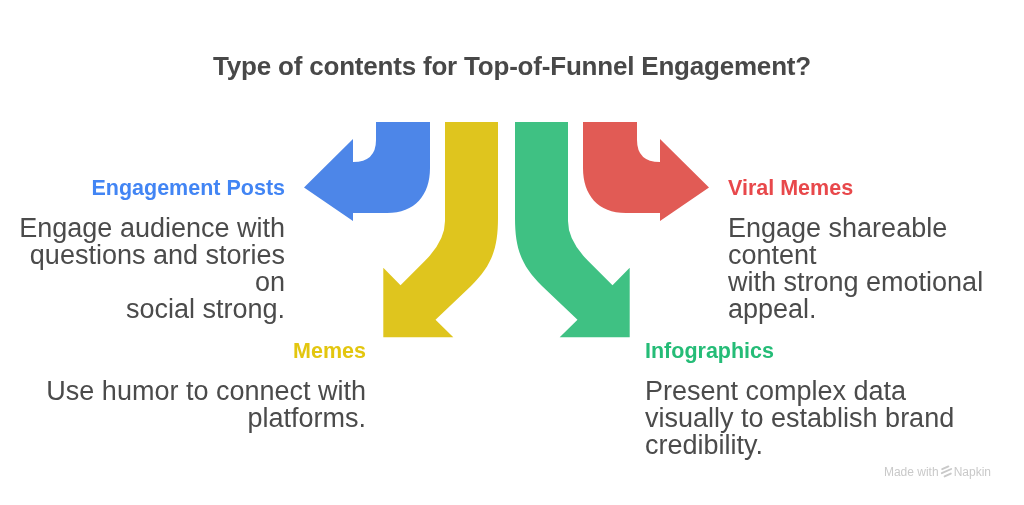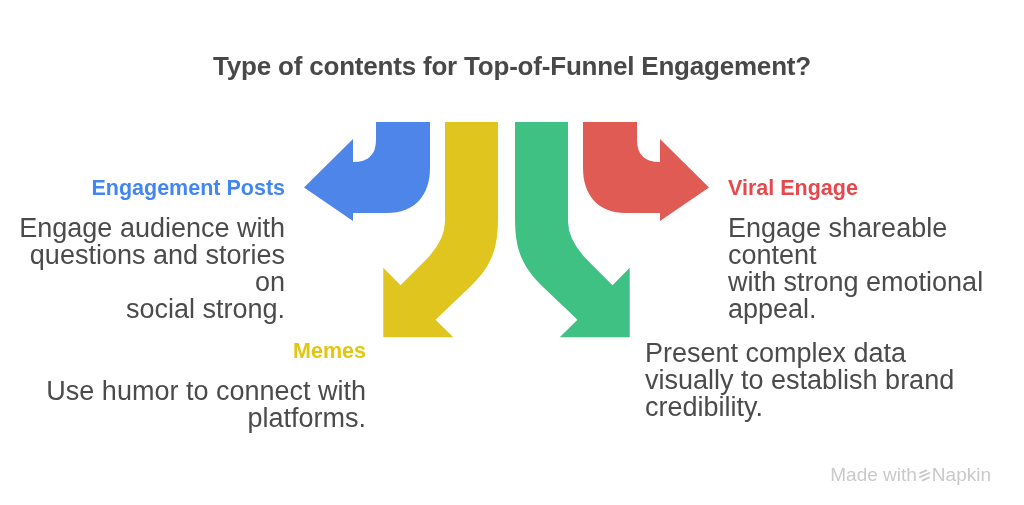--- a/index.html
+++ b/index.html
@@ -32,21 +32,21 @@
     color:#4b4b4b;
   }
   .tb-right{text-align:right;}
   .tb-tl{top:177px;right:739px;}
   .tb-tr{top:177px;left:728px;}
   .tb-bl{top:340px;right:658px;}
   .tb-br{top:340px;left:645px;}
   .credit{
     position:absolute;top:464px;right:33px;
     display:flex;align-items:center;gap:0;
-    color:#c9c9c9;font-size:19px;
+    color:#c9c9c9;font-size:12px;
   }
   .credit svg{display:block;}
 </style>
 </head>
 <body>
 
 <div class="canvas">
 
   <h1 class="page-title">Type of contents for Top-of-Funnel Engagement?</h1>
 
@@ -64,37 +64,38 @@
   <div class="tb tb-tl tb-right">
     <h2 class="sec-title" style="color: rgb(66, 133, 244);">Engagement Posts</h2>
     <p style="margin:0">
       <span class="body-line">Engage audience with</span>
       <span class="body-line">questions and stories on</span>
       <span class="body-line">social strong.</span>
     </p>
   </div>
 
   <div class="tb tb-tr">
-    <h2 class="sec-title" style="color: rgb(232, 72, 75);">Viral Engage</h2>
+    <h2 class="sec-title" style="color: rgb(232, 72, 75);">Viral Memes</h2>
     <p style="margin:0">
       <span class="body-line">Engage shareable content</span>
       <span class="body-line">with strong emotional</span>
       <span class="body-line">appeal.</span>
     </p>
   </div>
 
   <div class="tb tb-bl tb-right">
     <h2 class="sec-title" style="color: rgb(227, 198, 15);">Memes</h2>
     <p style="margin:0">
       <span class="body-line">Use humor to connect with</span>
       <span class="body-line">platforms.</span>
     </p>
   </div>
 
   <div class="tb tb-br">
+    <h2 class="sec-title" style="color: rgb(37, 188, 119);">Infographics</h2>
     <p style="margin:0">
       <span class="body-line">Present complex data</span>
       <span class="body-line">visually to establish brand</span>
       <span class="body-line">credibility.</span>
     </p>
   </div>
 
   <div class="credit">
     <span>Made with</span>
     <svg width="15" height="15" viewBox="0 0 15 15">

